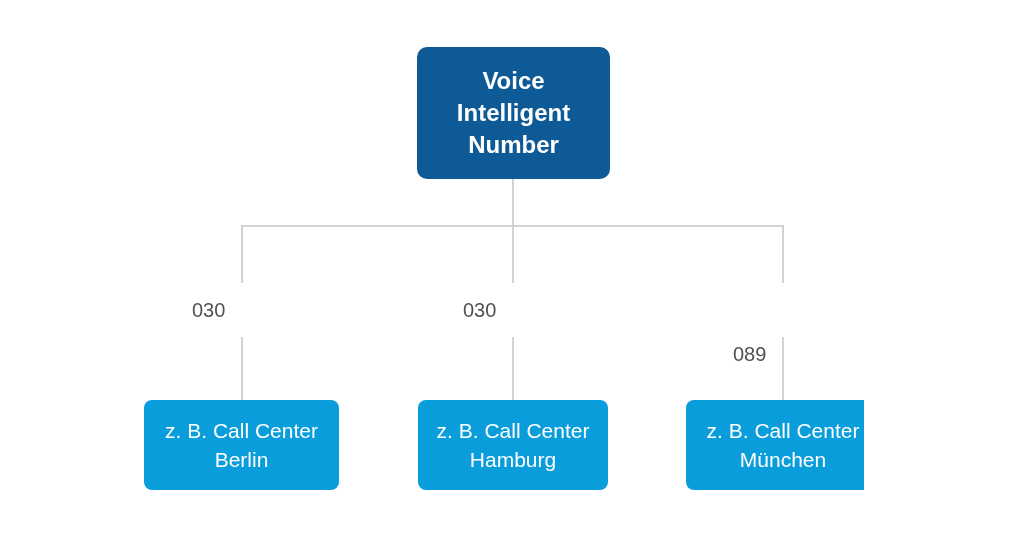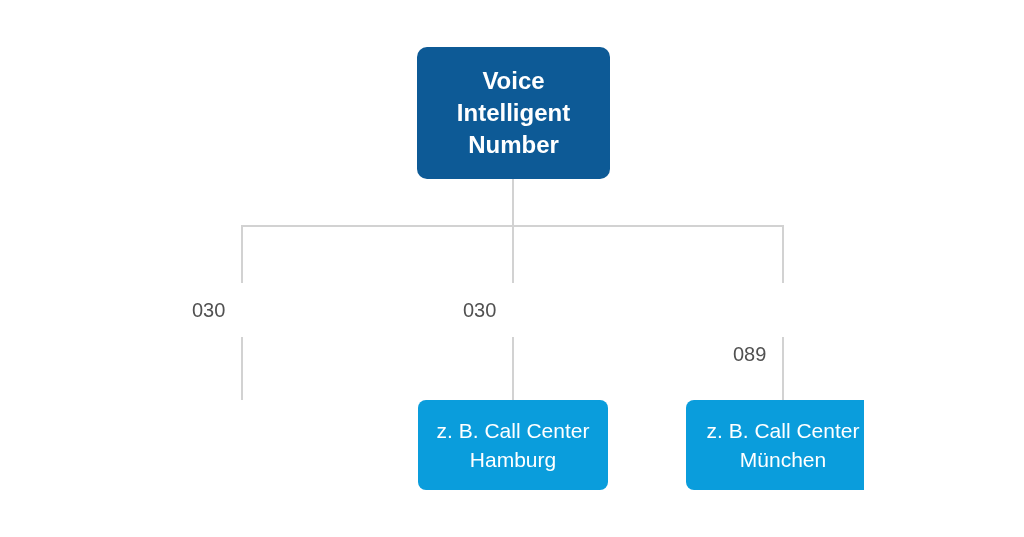--- a/index.html
+++ b/index.html
@@ -73,20 +73,23 @@
   <div class="line v" style="left:241px;top:225px;height:58px"></div>
   <div class="line v" style="left:782px;top:225px;height:58px"></div>
   <div class="line v" style="left:241px;top:337px;height:63px"></div>
   <div class="line v" style="left:512px;top:337px;height:63px"></div>
   <div class="line v" style="left:782px;top:337px;height:63px"></div>
 
   <div class="branch-label label-030">030</div>
   <div class="branch-label label-040">030</div>
   <div class="branch-label label-089">089</div>
 
+  <div class="node-box node-berlin">
+    <span class="txt">z. B. Call Center Berlin</span>
+  </div>
   <div class="node-box node-hamburg">
     <span class="txt">z. B. Call Center Hamburg</span>
   </div>
   <div class="node-box node-muenchen">
     <span class="txt">z. B. Call Center München</span>
   </div>
 
 </div>
 
 </body></html>

